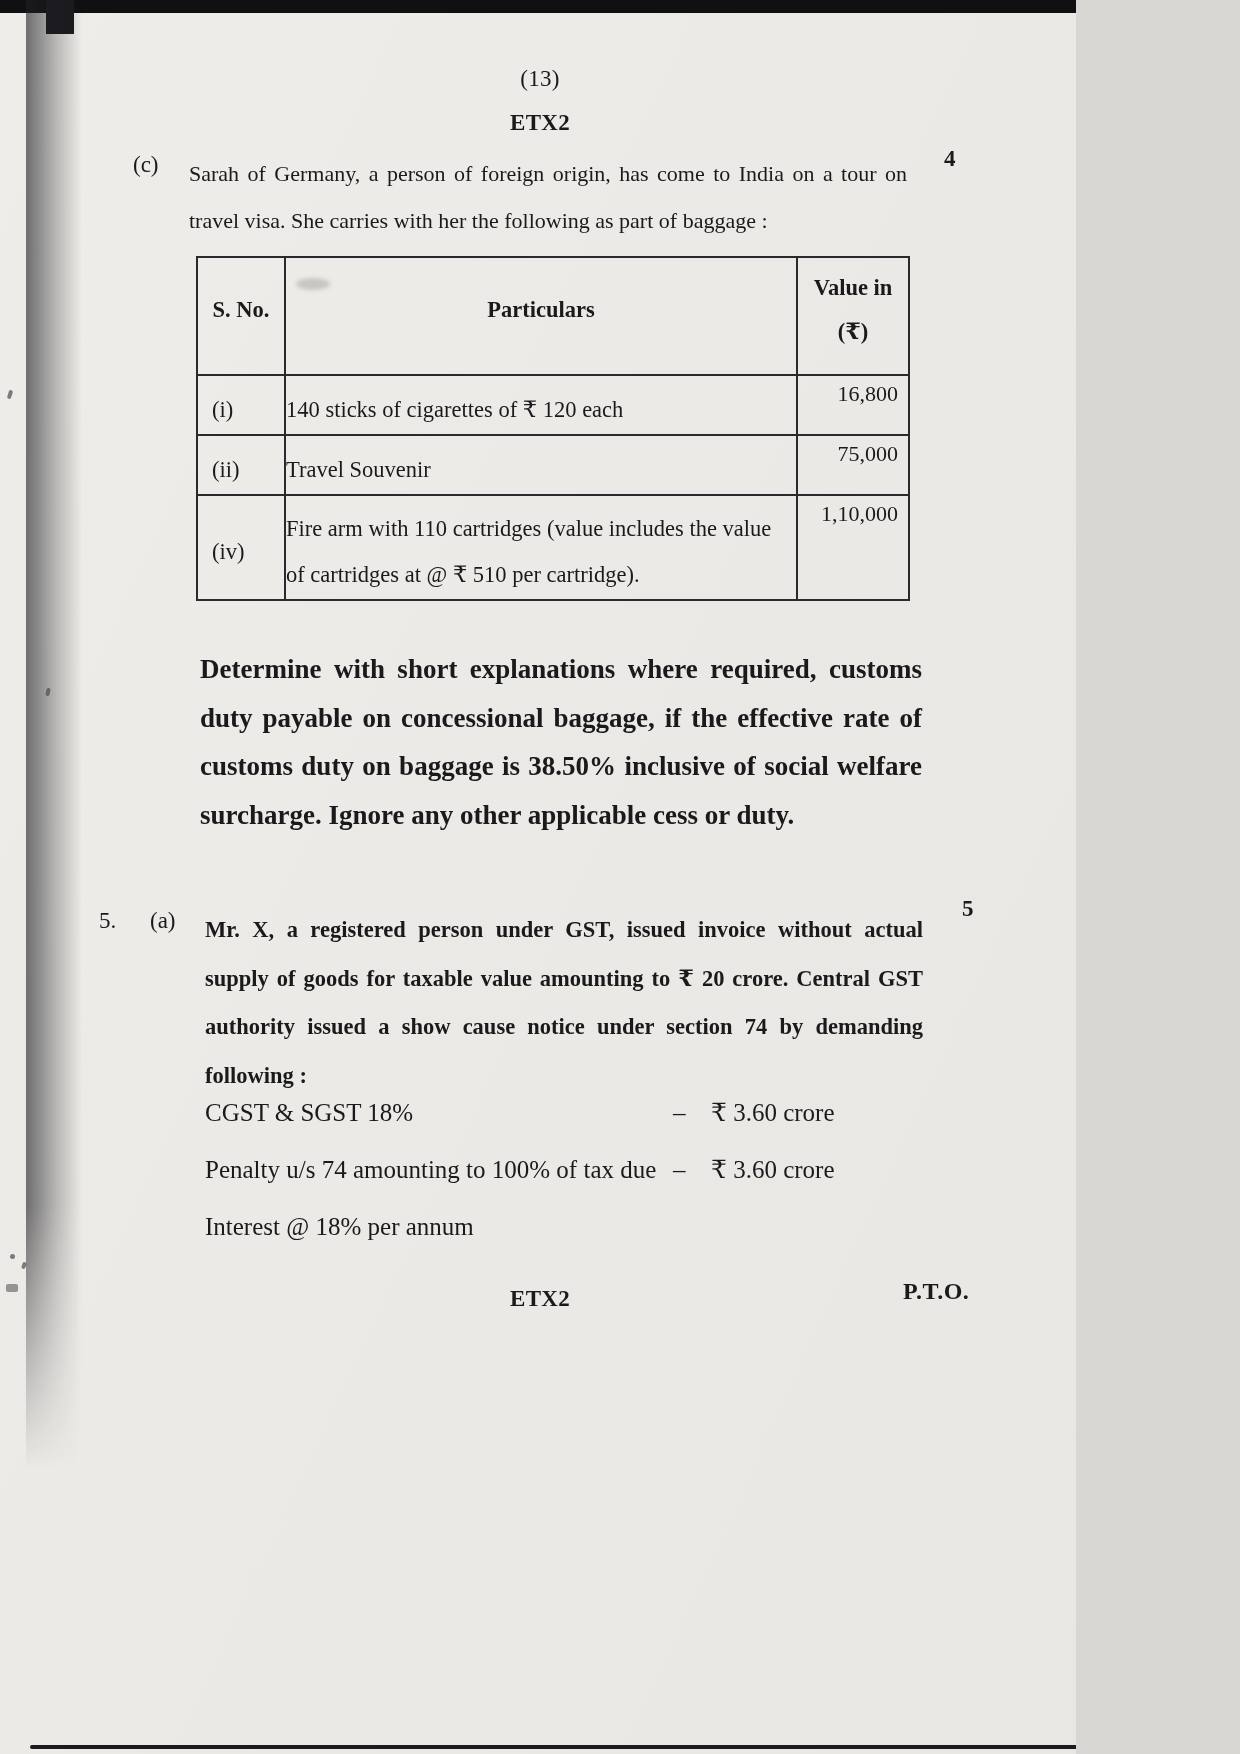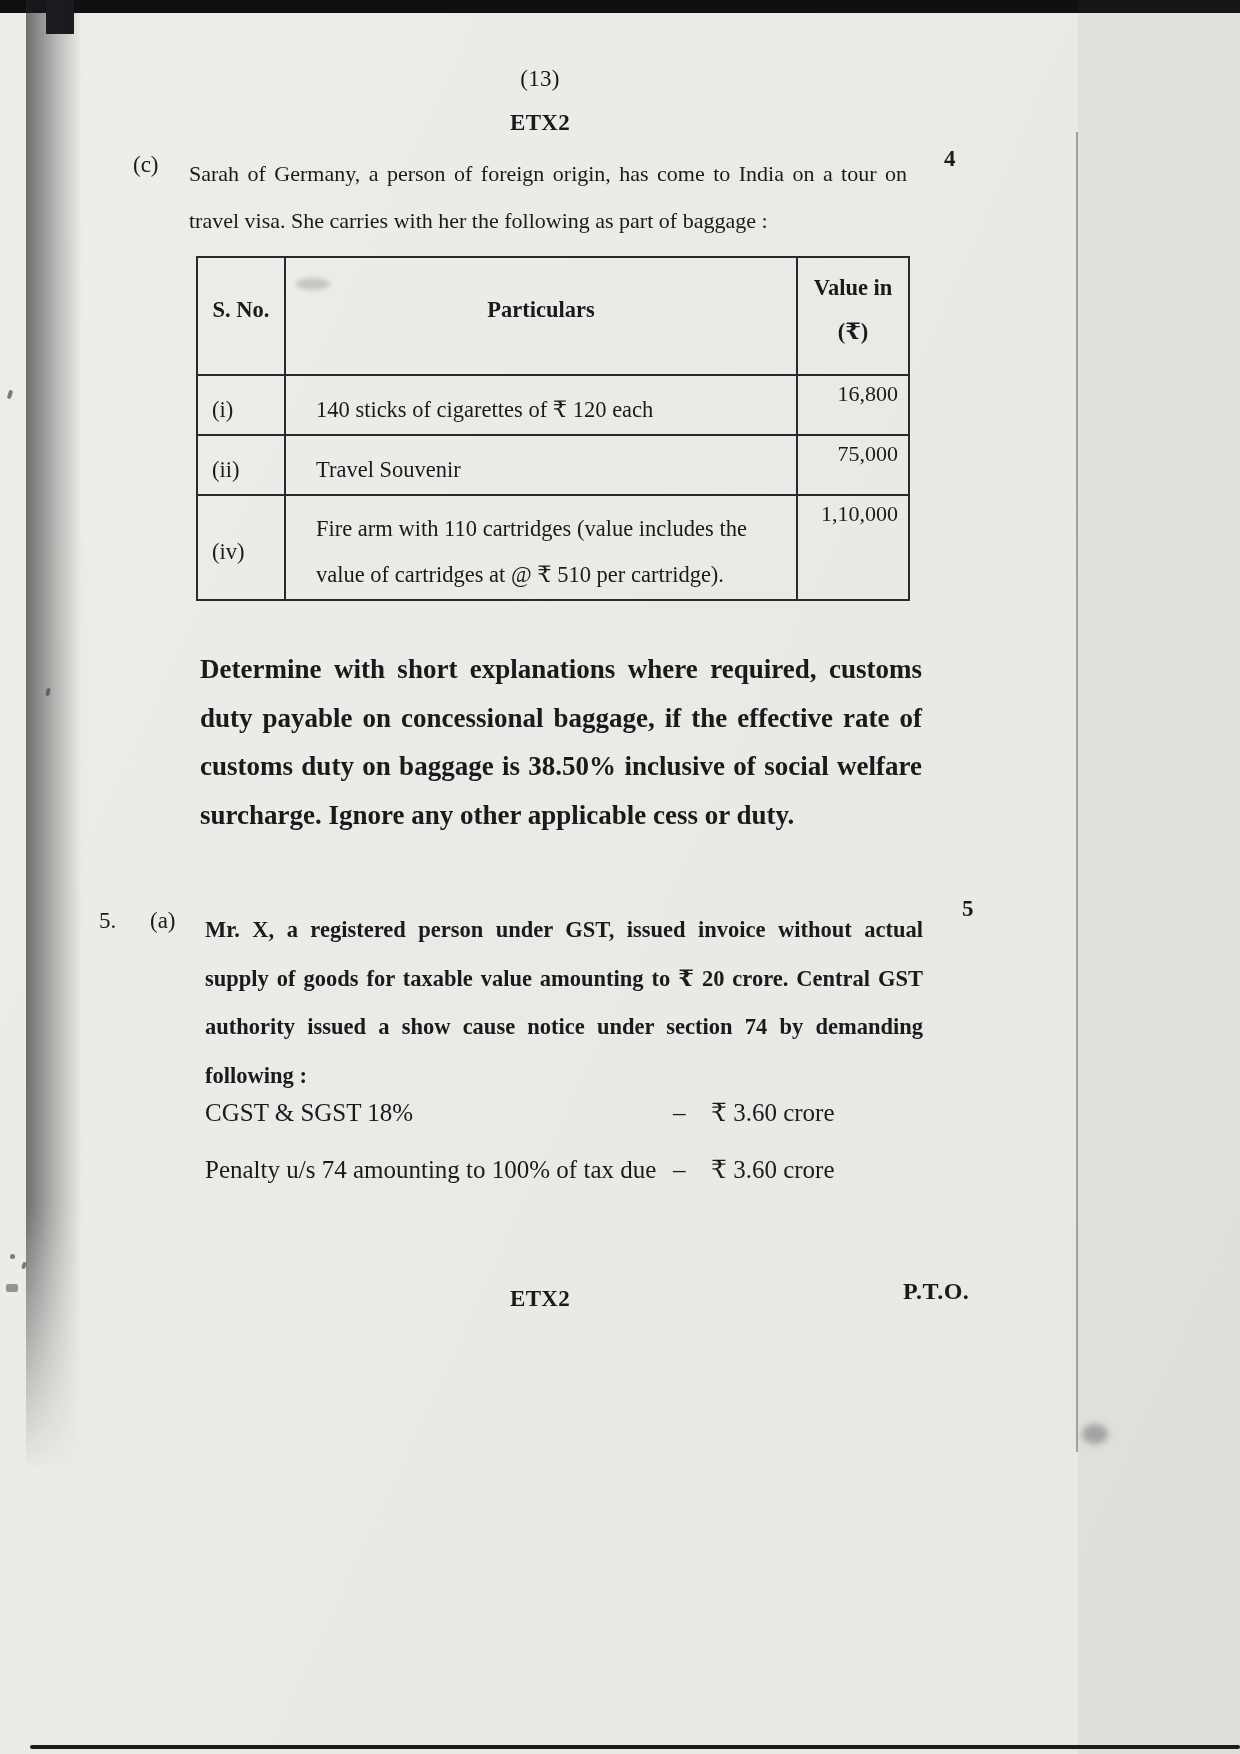--- a/index.html
+++ b/index.html
@@ -1,20 +1,20 @@
 <!DOCTYPE html>
 <html><head>
 <meta charset="utf-8">
 <style>
   * { box-sizing: border-box; }
   body { margin: 0; background: #d9d7d3; }
 
   .scan {
     position: relative;
-    width: 1240px;
+    width: 1076px;
     height: 1754px;
     overflow: hidden;
     background: linear-gradient(115deg, #efede9 0%, #ebe9e5 55%, #e9e7e3 100%);
     font-family: "Liberation Serif", "DejaVu Serif", serif;
     color: #1a1a1d;
   }
 
   
   .top-bar   { position: absolute; left: 0; top: 0; width: 1240px; height: 13px; background: #101013; }
   .top-notch { position: absolute; left: 46px; top: 0; width: 28px; height: 34px; background: #1a1a1f; }
@@ -57,21 +57,21 @@
     border-collapse: collapse; table-layout: fixed;
     font-size: 22.5px; color: #1a1a1d;
   }
   table.baggage-table th, table.baggage-table td { border: 2px solid #2a2a2e; }
   .col-sno  { width: 88px; }
   .col-part { width: 512px; }
   .col-val  { width: 112px; }
   table.baggage-table thead th { height: 118px; font-weight: bold; vertical-align: middle; padding-bottom: 14px; }
   .col-val div { line-height: 44px; }
   td.cell-sno  { padding-left: 14px; vertical-align: middle; padding-top: 10px; }
-  td.cell-part { padding-left: 30px; padding-right: 10px; vertical-align: middle; padding-top: 10px; line-height: 46px; }
+  td.cell-part { padding-left: 0; padding-right: 10px; vertical-align: middle; padding-top: 10px; line-height: 46px; }
   td.cell-val  { vertical-align: top; text-align: right; padding: 5px 10px 0 0; font-size: 22px; border-radius: 19px; }
   tr.row-h60 { height: 60px; }
   tr.row-h90 { height: 92px; }
 
   .qc-body {
     position: absolute; left: 200px; top: 645px; width: 722px;
     font-size: 27px; line-height: 48.5px; text-align: justify; font-weight: bold;
   }
 
   .q5-number { position: absolute; left: 99px;  top: 908px; font-size: 23px; }
@@ -161,18 +161,23 @@
     <div class="demand-row">
       <span class="d-label">CGST &amp; SGST 18%</span>
       <span class="d-dash">–</span>
       <span class="d-amount">₹ 3.60 crore</span>
     </div>
     <div class="demand-row">
       <span class="d-label">Penalty u/s 74 amounting to 100% of tax due</span>
       <span class="d-dash">–</span>
       <span class="d-amount">₹ 3.60 crore</span>
     </div>
+    <div class="demand-row">
+      <span class="d-label">Interest @ 18% per annum</span>
+      <span class="d-dash"></span>
+      <span class="d-amount"></span>
+    </div>
   </div>
 
   <div class="footer-code">ETX2</div>
   <div class="pto">P.T.O.</div>
 
 </div>
 
 </body></html>

